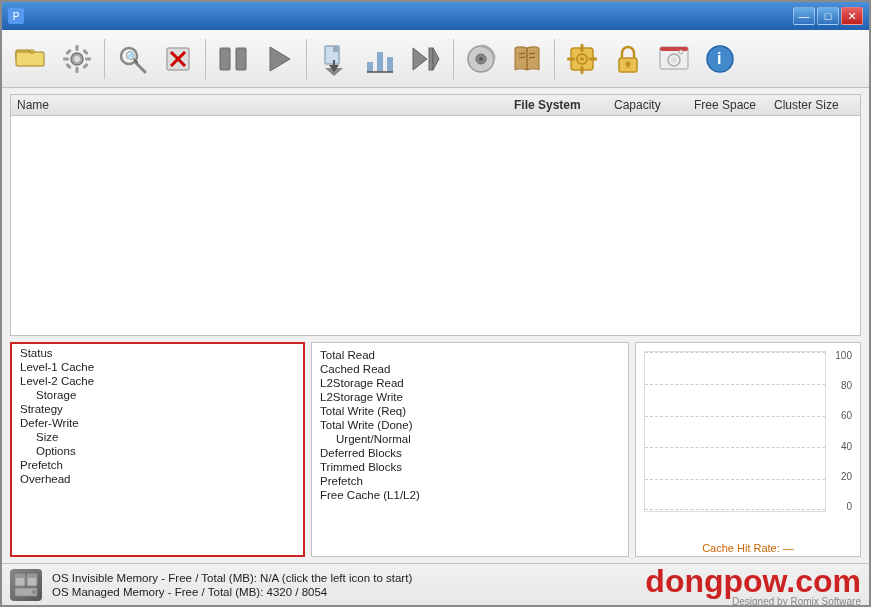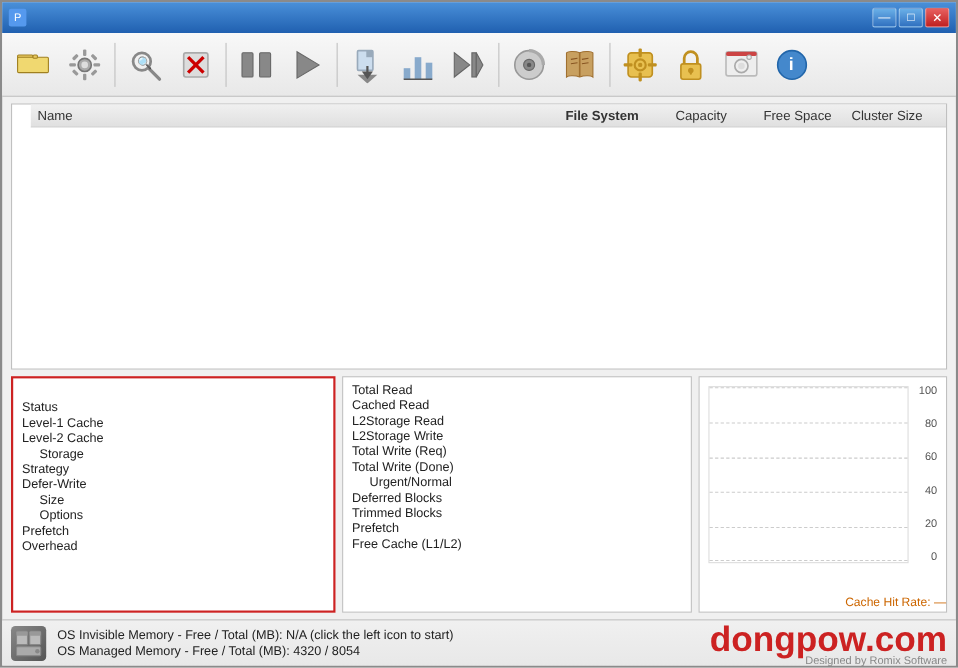--- a/index.html
+++ b/index.html
@@ -100,21 +100,20 @@
       flex-direction: column;
       padding: 6px 8px;
       gap: 6px;
       overflow: hidden;
     }
     .drive-table {
       border: 1px solid #c0c0c0;
       background: white;
       flex: 1;
       min-height: 0;
-      padding-left: 17px;
     }
     .drive-table-header {
       display: flex;
       background: linear-gradient(to bottom, #f0f0f0, #e0e0e0);
       border-bottom: 1px solid #c0c0c0;
       padding: 3px 6px;
     }
     .col-name { flex: 1; }
     .col-fs { width: 100px; font-weight: bold; }
     .col-cap { width: 80px; }
@@ -131,21 +130,21 @@
     .bottom-panels {
       display: flex;
       gap: 6px;
       height: 215px;
       flex-shrink: 0;
     }
     .info-panel {
       border: 2px solid #cc2222;
       background: white;
       width: 295px;
-      padding: 20px 8px;
+      padding: 2px 8px;
       flex-shrink: 0;
       overflow: hidden;
     }
     .info-item {
       padding: 1px 0;
       font-size: 11.5px;
       color: #222;
     }
     .info-item.indented {
       padding-left: 16px;
@@ -176,21 +175,21 @@
     .chart-area {
       width: 100%;
       height: calc(100% - 20px);
       position: relative;
     }
     .chart-label {
       position: absolute;
       bottom: 2px;
       left: 0;
       right: 0;
-      text-align: right;
+      text-align: center;
       font-size: 11px;
       color: #cc6600;
     }
     .y-axis {
       position: absolute;
       right: 4px;
       top: 4px;
       bottom: 20px;
       display: flex;
       flex-direction: column;

